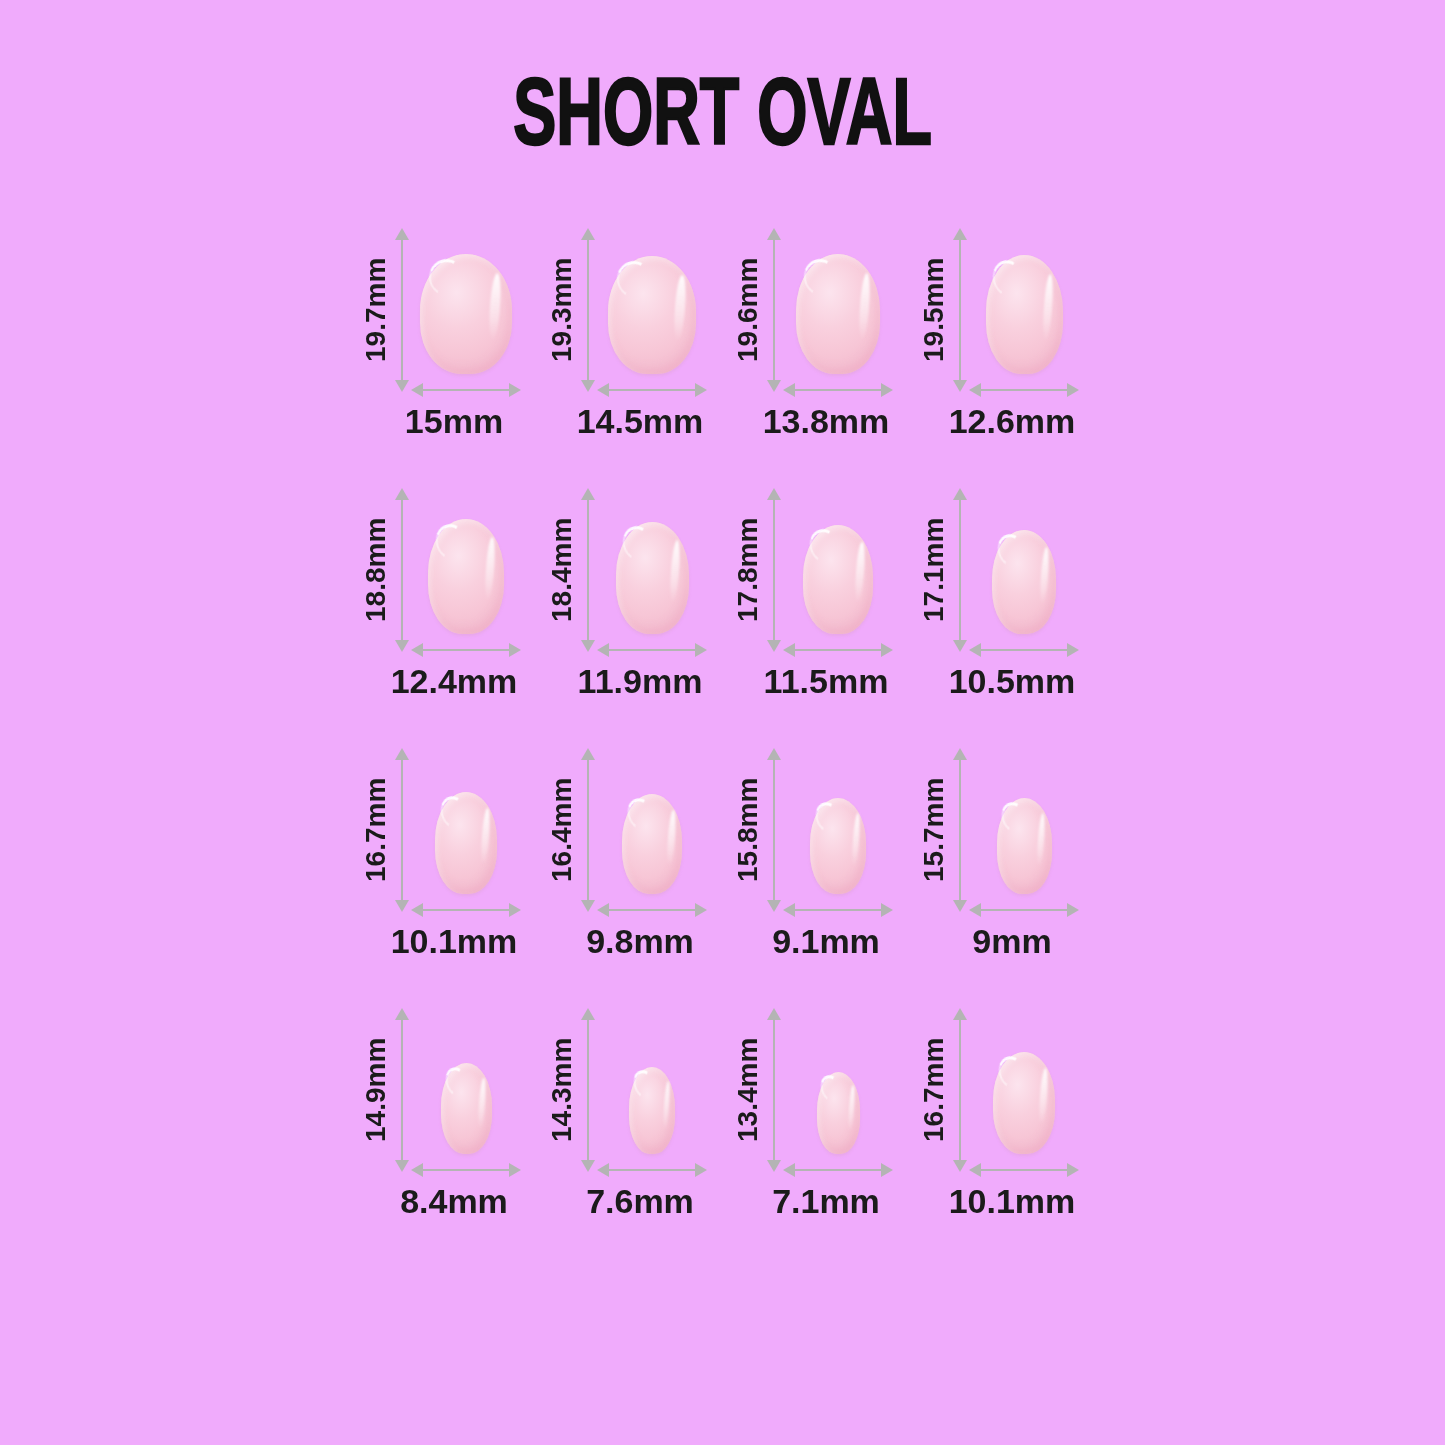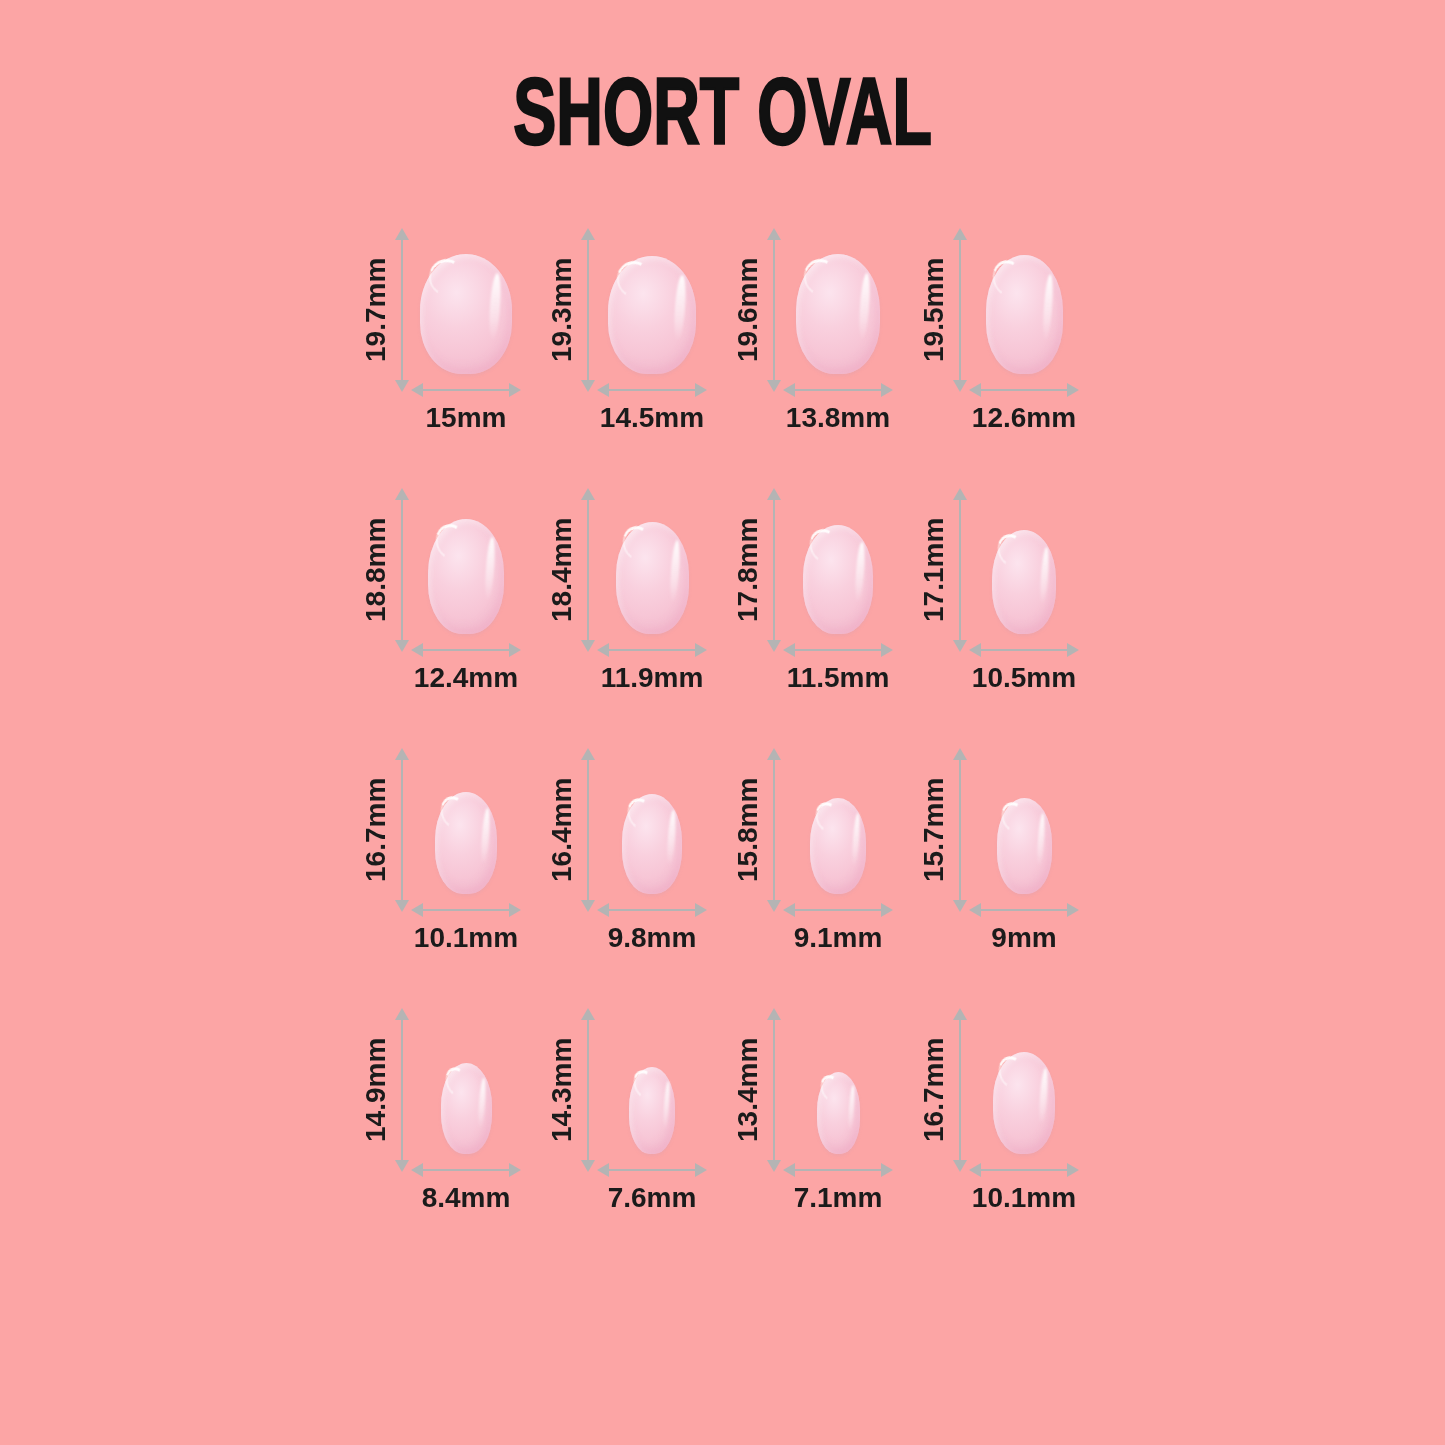--- a/index.html
+++ b/index.html
@@ -8,21 +8,21 @@
     width: 1445px;
     height: 1445px;
     background: #ffffff;
     font-family: "Liberation Sans", sans-serif;
     overflow: hidden;
   }
   .page {
     position: relative;
     width: 1445px;
     height: 1445px;
-    background: #fca5a5;
+    background: #f0abfc;
   }
   .title {
     position: absolute;
     top: 64px;
     left: 0;
     width: 1445px;
     margin: 0;
     text-align: center;
     font-size: 95px;
     line-height: 1.0;
@@ -116,25 +116,25 @@
     position: absolute;
     right: -2px;
     top: 50%;
     transform: translateY(-50%);
     border-top: 7px solid transparent;
     border-bottom: 7px solid transparent;
     border-left: 12px solid #b4b4b4;
   }
   .wlabel {
     position: absolute;
-    left: 32px;
+    left: 20px;
     top: 180px;
     width: 160px;
     text-align: center;
-    font-size: 28px;
+    font-size: 34px;
     font-weight: bold;
     color: #1b1b1b;
     white-space: nowrap;
   }
   .nail {
     position: absolute;
     border-radius: 50% 50% 45% 45% / 47% 47% 43% 43%;
     background: radial-gradient(90% 75% at 40% 32%,
       #fce4ee 0%, #f9d0de 40%, #f7c6d6 68%, #f3bccf 92%, #efb3c8 100%);
     box-shadow:

